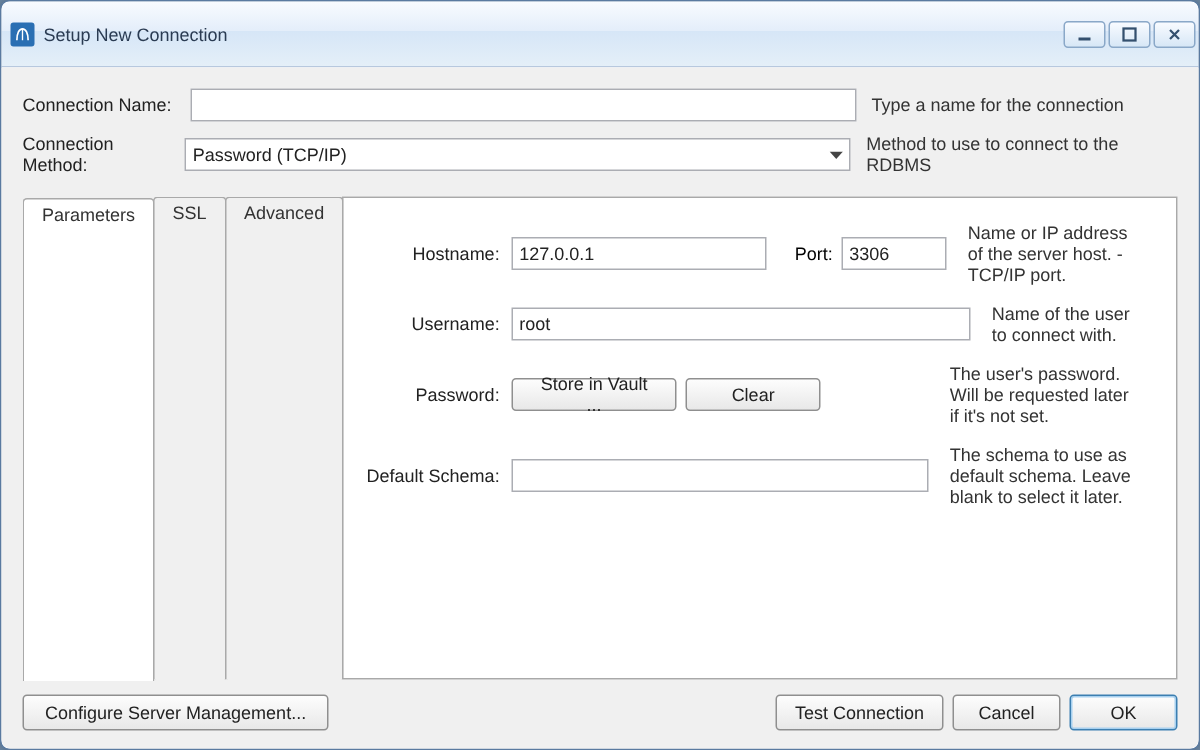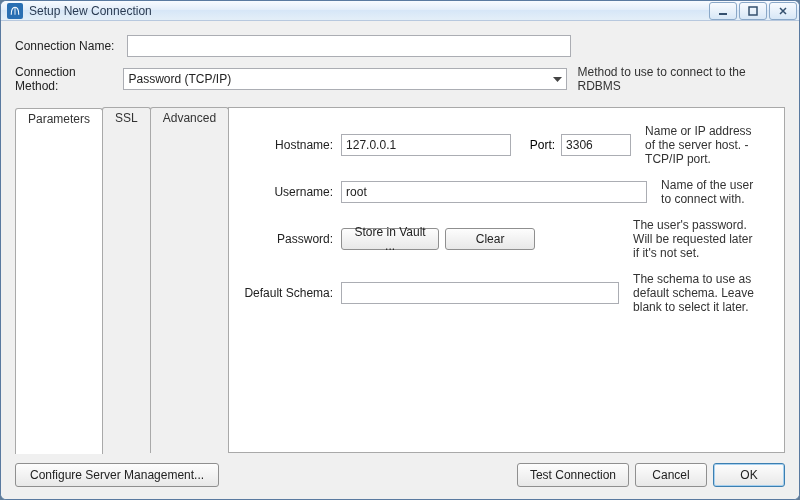--- a/index.html
+++ b/index.html
@@ -14,21 +14,21 @@
   .window {
     width: 800px; height: 500px;
     background: #fff;
     border: 1px solid #5a7aa0;
     border-radius: 6px;
     box-shadow: 0 0 8px rgba(0,0,0,0.3);
     display: flex;
     flex-direction: column;
   }
   .titlebar {
-    height: 20px;
+    height: 44px;
     background: linear-gradient(#f8fbff, #e4eefa 45%, #d6e6f7 46%, #e4eff8);
     border-bottom: 1px solid #b7c8de;
     border-radius: 6px 6px 0 0;
     display: flex;
     align-items: center;
     padding: 0 2px 0 6px;
   }
   .titlebar .icon {
     width: 16px; height: 16px; margin-right: 6px;
     display: inline-flex; align-items: center; justify-content: center;
@@ -193,20 +193,21 @@
           </svg>
       </div>
     </div>
   </div>
 
   <div class="content">
 
     <div class="row">
       <div class="lbl">Connection Name:</div>
       <input type="text" style="flex: 0 0 444px;" value="">
+      <div class="hint">Type a name for the connection</div>
     </div>
 
     <div class="row">
       <div class="lbl">Connection Method:</div>
       <div class="combo" style="flex:0 0 444px">
         <span>Password (TCP/IP)</span>
         <span class="chev">
           <svg width="9" height="6" viewBox="0 0 9 6">
               <path d="M0 0 L4.5 5 L9 0 Z" fill="#444"></path>
             </svg>
@@ -234,21 +235,21 @@
 
         <div class="field-row">
           <div class="field-lbl">Username:</div>
           <input type="text" style="width: 306px;" value="root">
           <div class="field-hint">Name of the user to connect with.</div>
         </div>
 
         <div class="field-row">
           <div class="field-lbl">Password:</div>
           <div style="width:278px;display:flex">
-            <button class="btn" style="width:98px">Store in Vault ...</button>
+            <button class="btn" style="width:110px">Store in Vault ...</button>
             <button class="btn" style="width:90px">Clear</button>
           </div>
           <div class="field-hint">The user's password. Will be requested later if it's not set.</div>
         </div>
 
         <div class="field-row">
           <div class="field-lbl">Default Schema:</div>
           <input type="text" style="width: 278px;" value="">
           <div class="field-hint">The schema to use as default schema. Leave blank to select it later.</div>
         </div>

